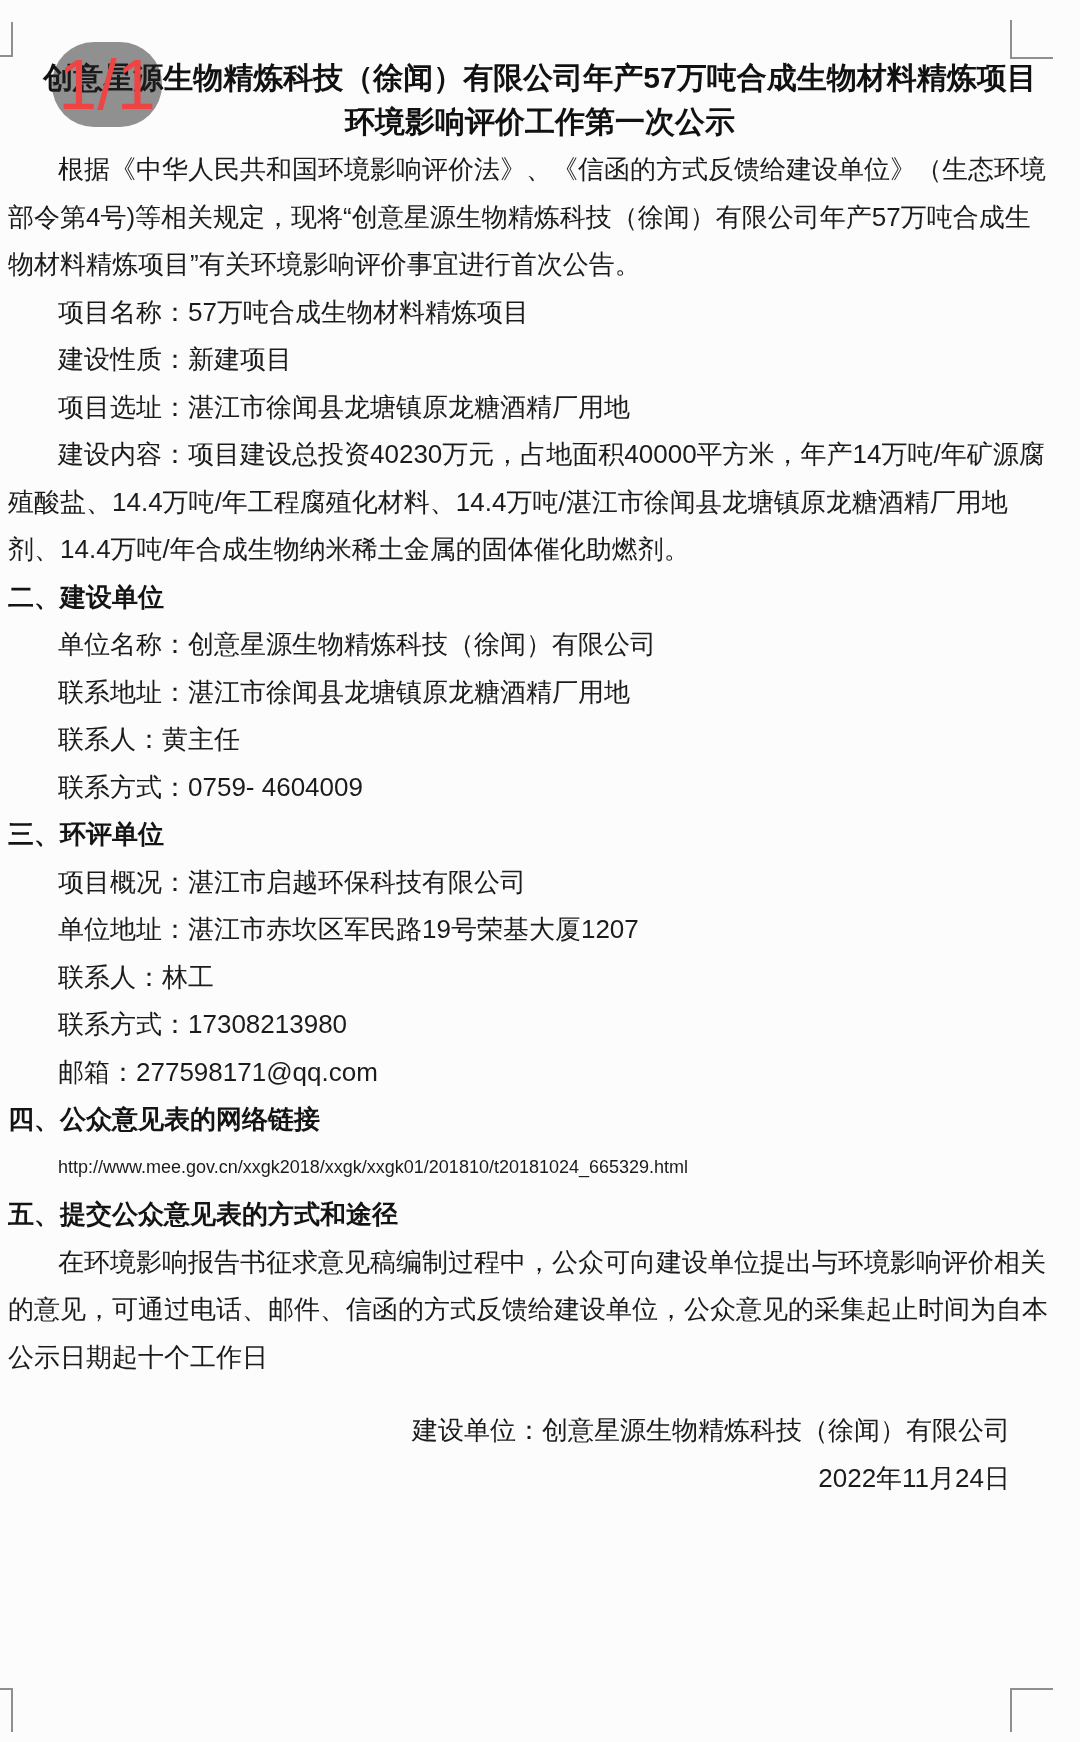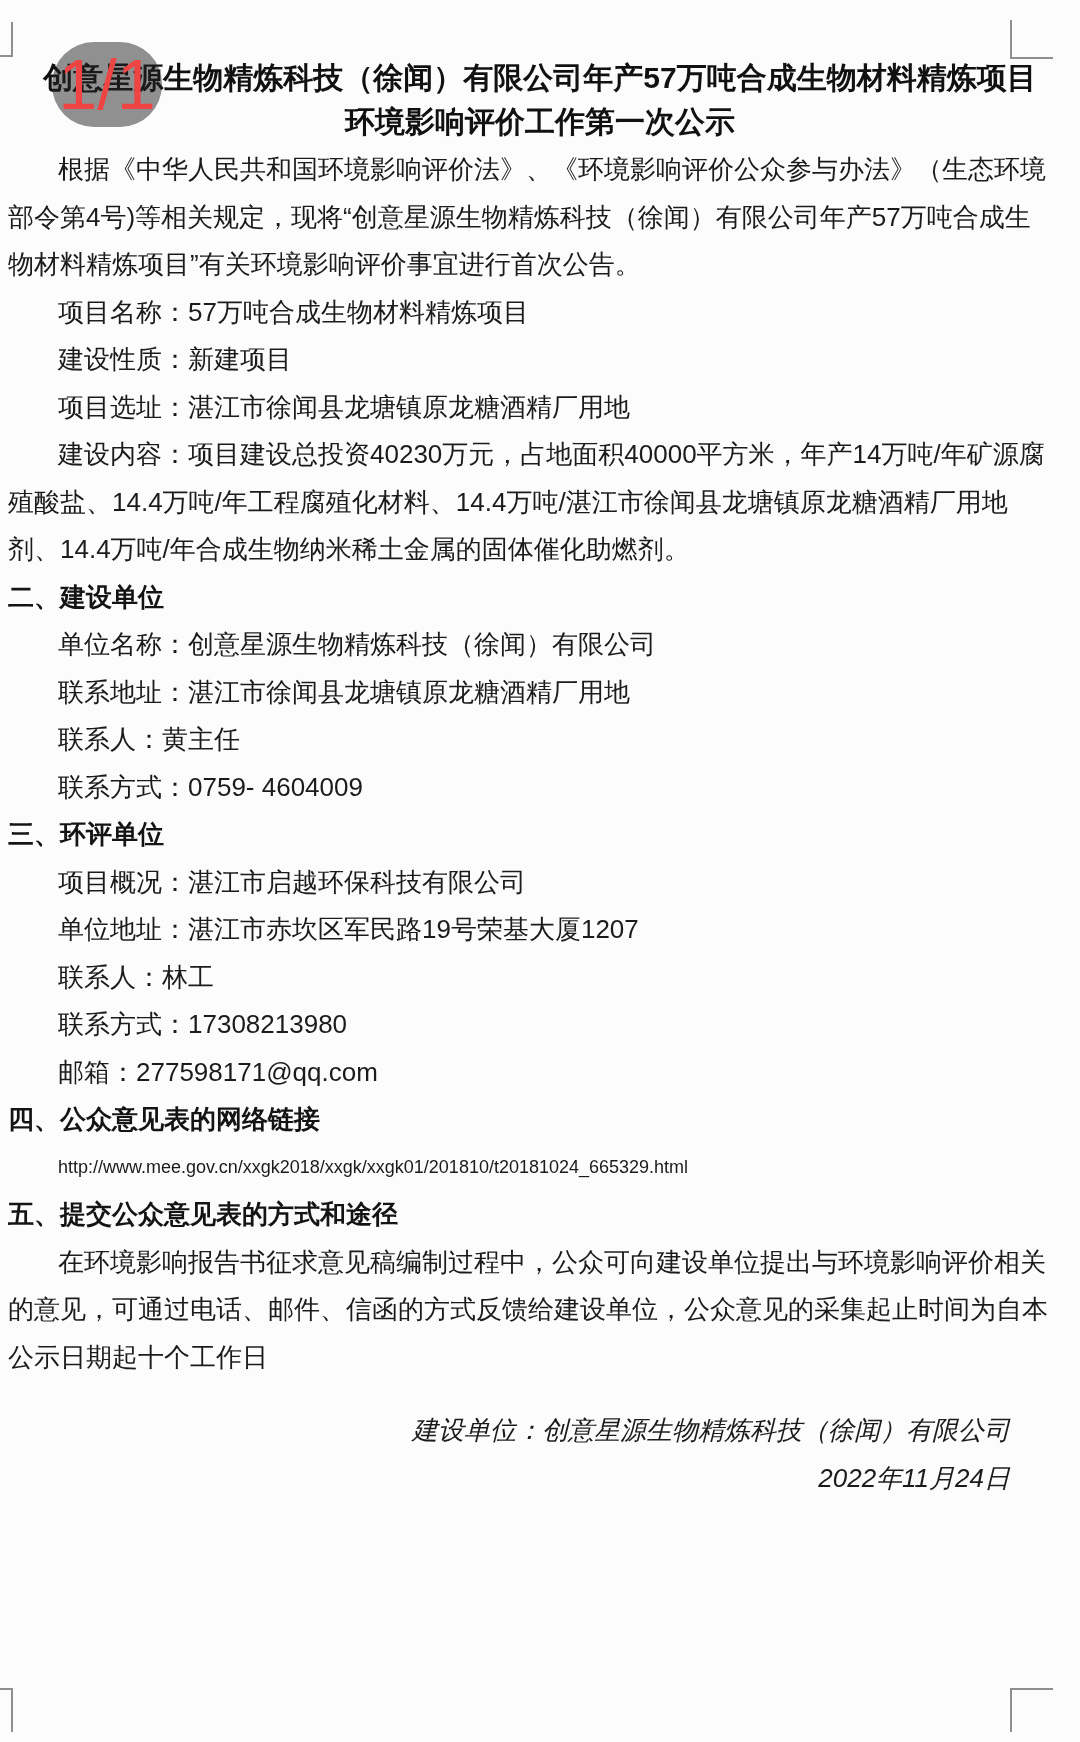--- a/index.html
+++ b/index.html
@@ -45,21 +45,21 @@
   }
   .ln.title{
     text-align:center;font-weight:700;font-size:30px;line-height:44px;
     color:#111;
   }
   .title-block{margin-bottom:2px;}
   .ln.indent{padding-left:50px;}
   .ln.item{padding-left:50px;}
   .ln.heading{font-weight:700;color:#141414;}
   .ln.url{font-size:18px;}
-  .footer-block{margin-top:26px;font-style:italic;}
+  .footer-block{margin-top:26px;}
   .ln.right{text-align:right;padding-right:62px;}
 </style>
 </head>
 <body>
 
 <div class="page">
 
   <div class="corner tl"></div>
   <div class="corner tr"></div>
   <div class="corner bl"></div>
@@ -69,21 +69,21 @@
     <span>1/1</span>
   </div>
 
   <div class="content">
 
     <div class="title-block">
       <div class="ln title">创意星源生物精炼科技（徐闻）有限公司年产57万吨合成生物材料精炼项目</div>
       <div class="ln title">环境影响评价工作第一次公示</div>
     </div>
 
-    <div class="ln indent">根据《中华人民共和国环境影响评价法》、《环境影响评价公众参与办法》（生态环境</div>
+    <div class="ln indent">根据《中华人民共和国环境影响评价法》、《信函的方式反馈给建设单位》（生态环境</div>
     <div class="ln">部令第4号)等相关规定，现将“创意星源生物精炼科技（徐闻）有限公司年产57万吨合成生</div>
     <div class="ln">物材料精炼项目”有关环境影响评价事宜进行首次公告。</div>
 
     <div class="ln item">项目名称：57万吨合成生物材料精炼项目</div>
     <div class="ln item">建设性质：新建项目</div>
     <div class="ln item">项目选址：湛江市徐闻县龙塘镇原龙糖酒精厂用地</div>
     <div class="ln item">建设内容：项目建设总投资40230万元，占地面积40000平方米，年产14万吨/年矿源腐</div>
     <div class="ln">殖酸盐、14.4万吨/年工程腐殖化材料、14.4万吨/湛江市徐闻县龙塘镇原龙糖酒精厂用地</div>
     <div class="ln">剂、14.4万吨/年合成生物纳米稀土金属的固体催化助燃剂。</div>
 

